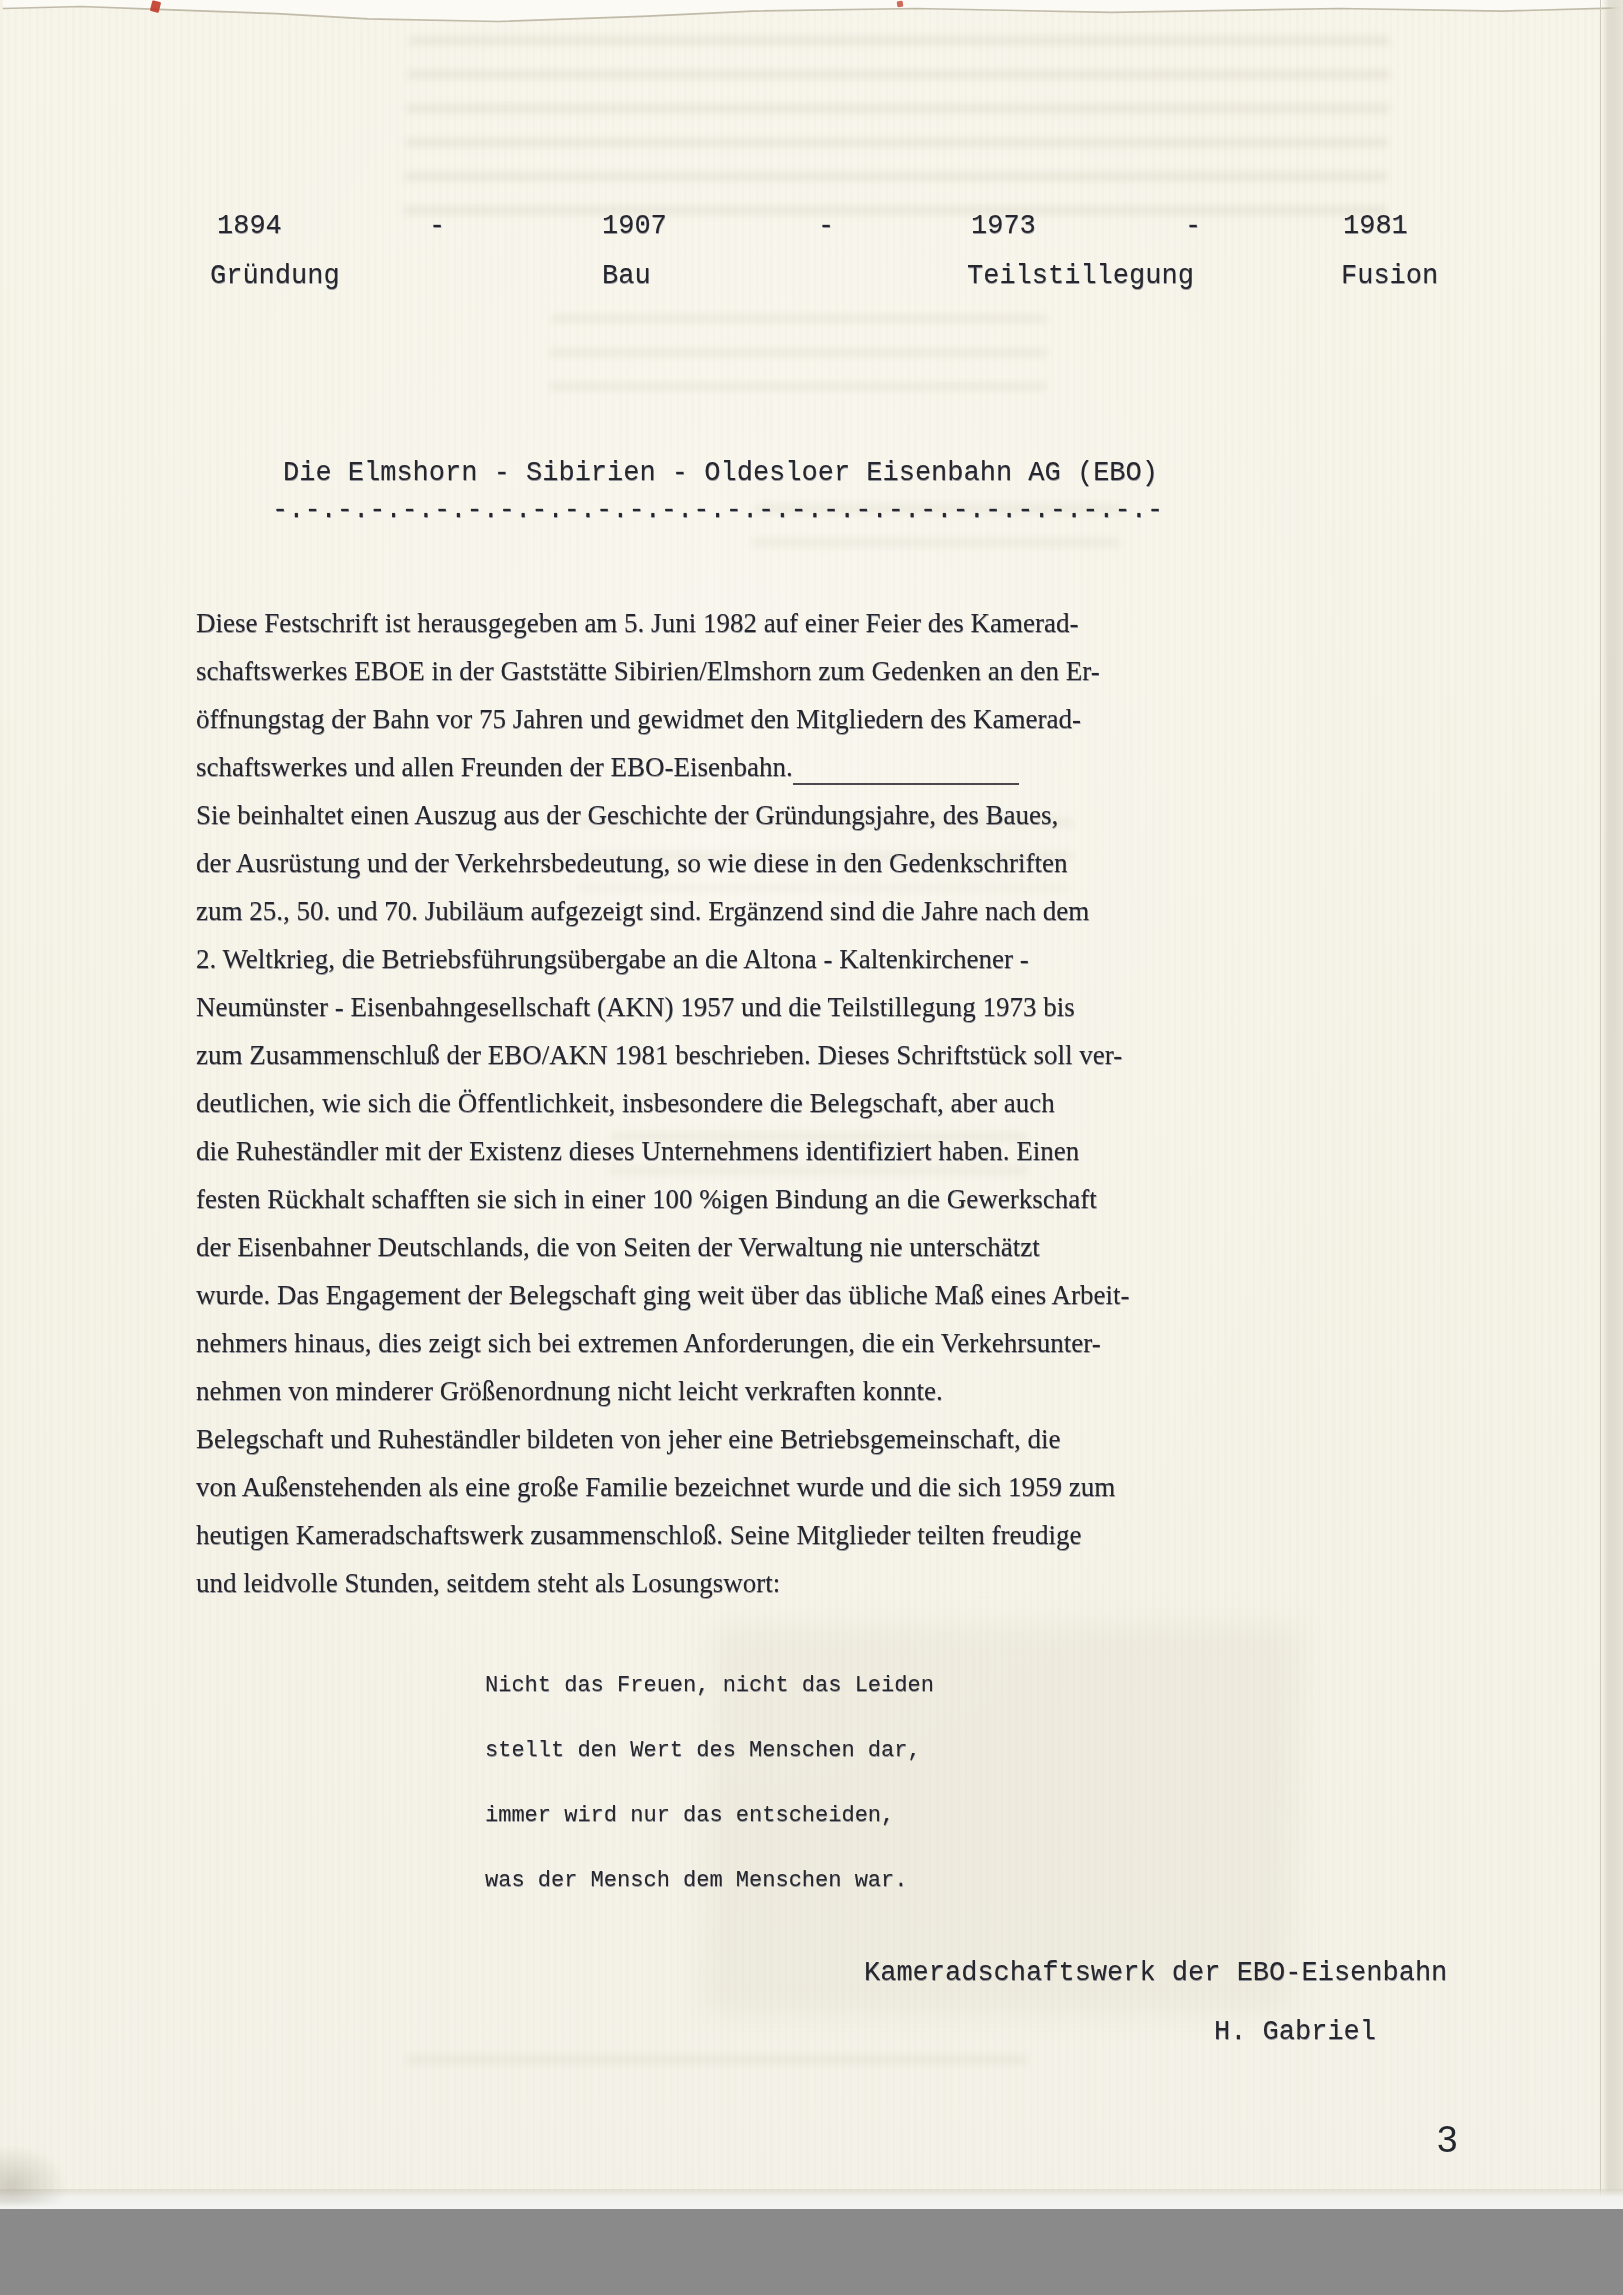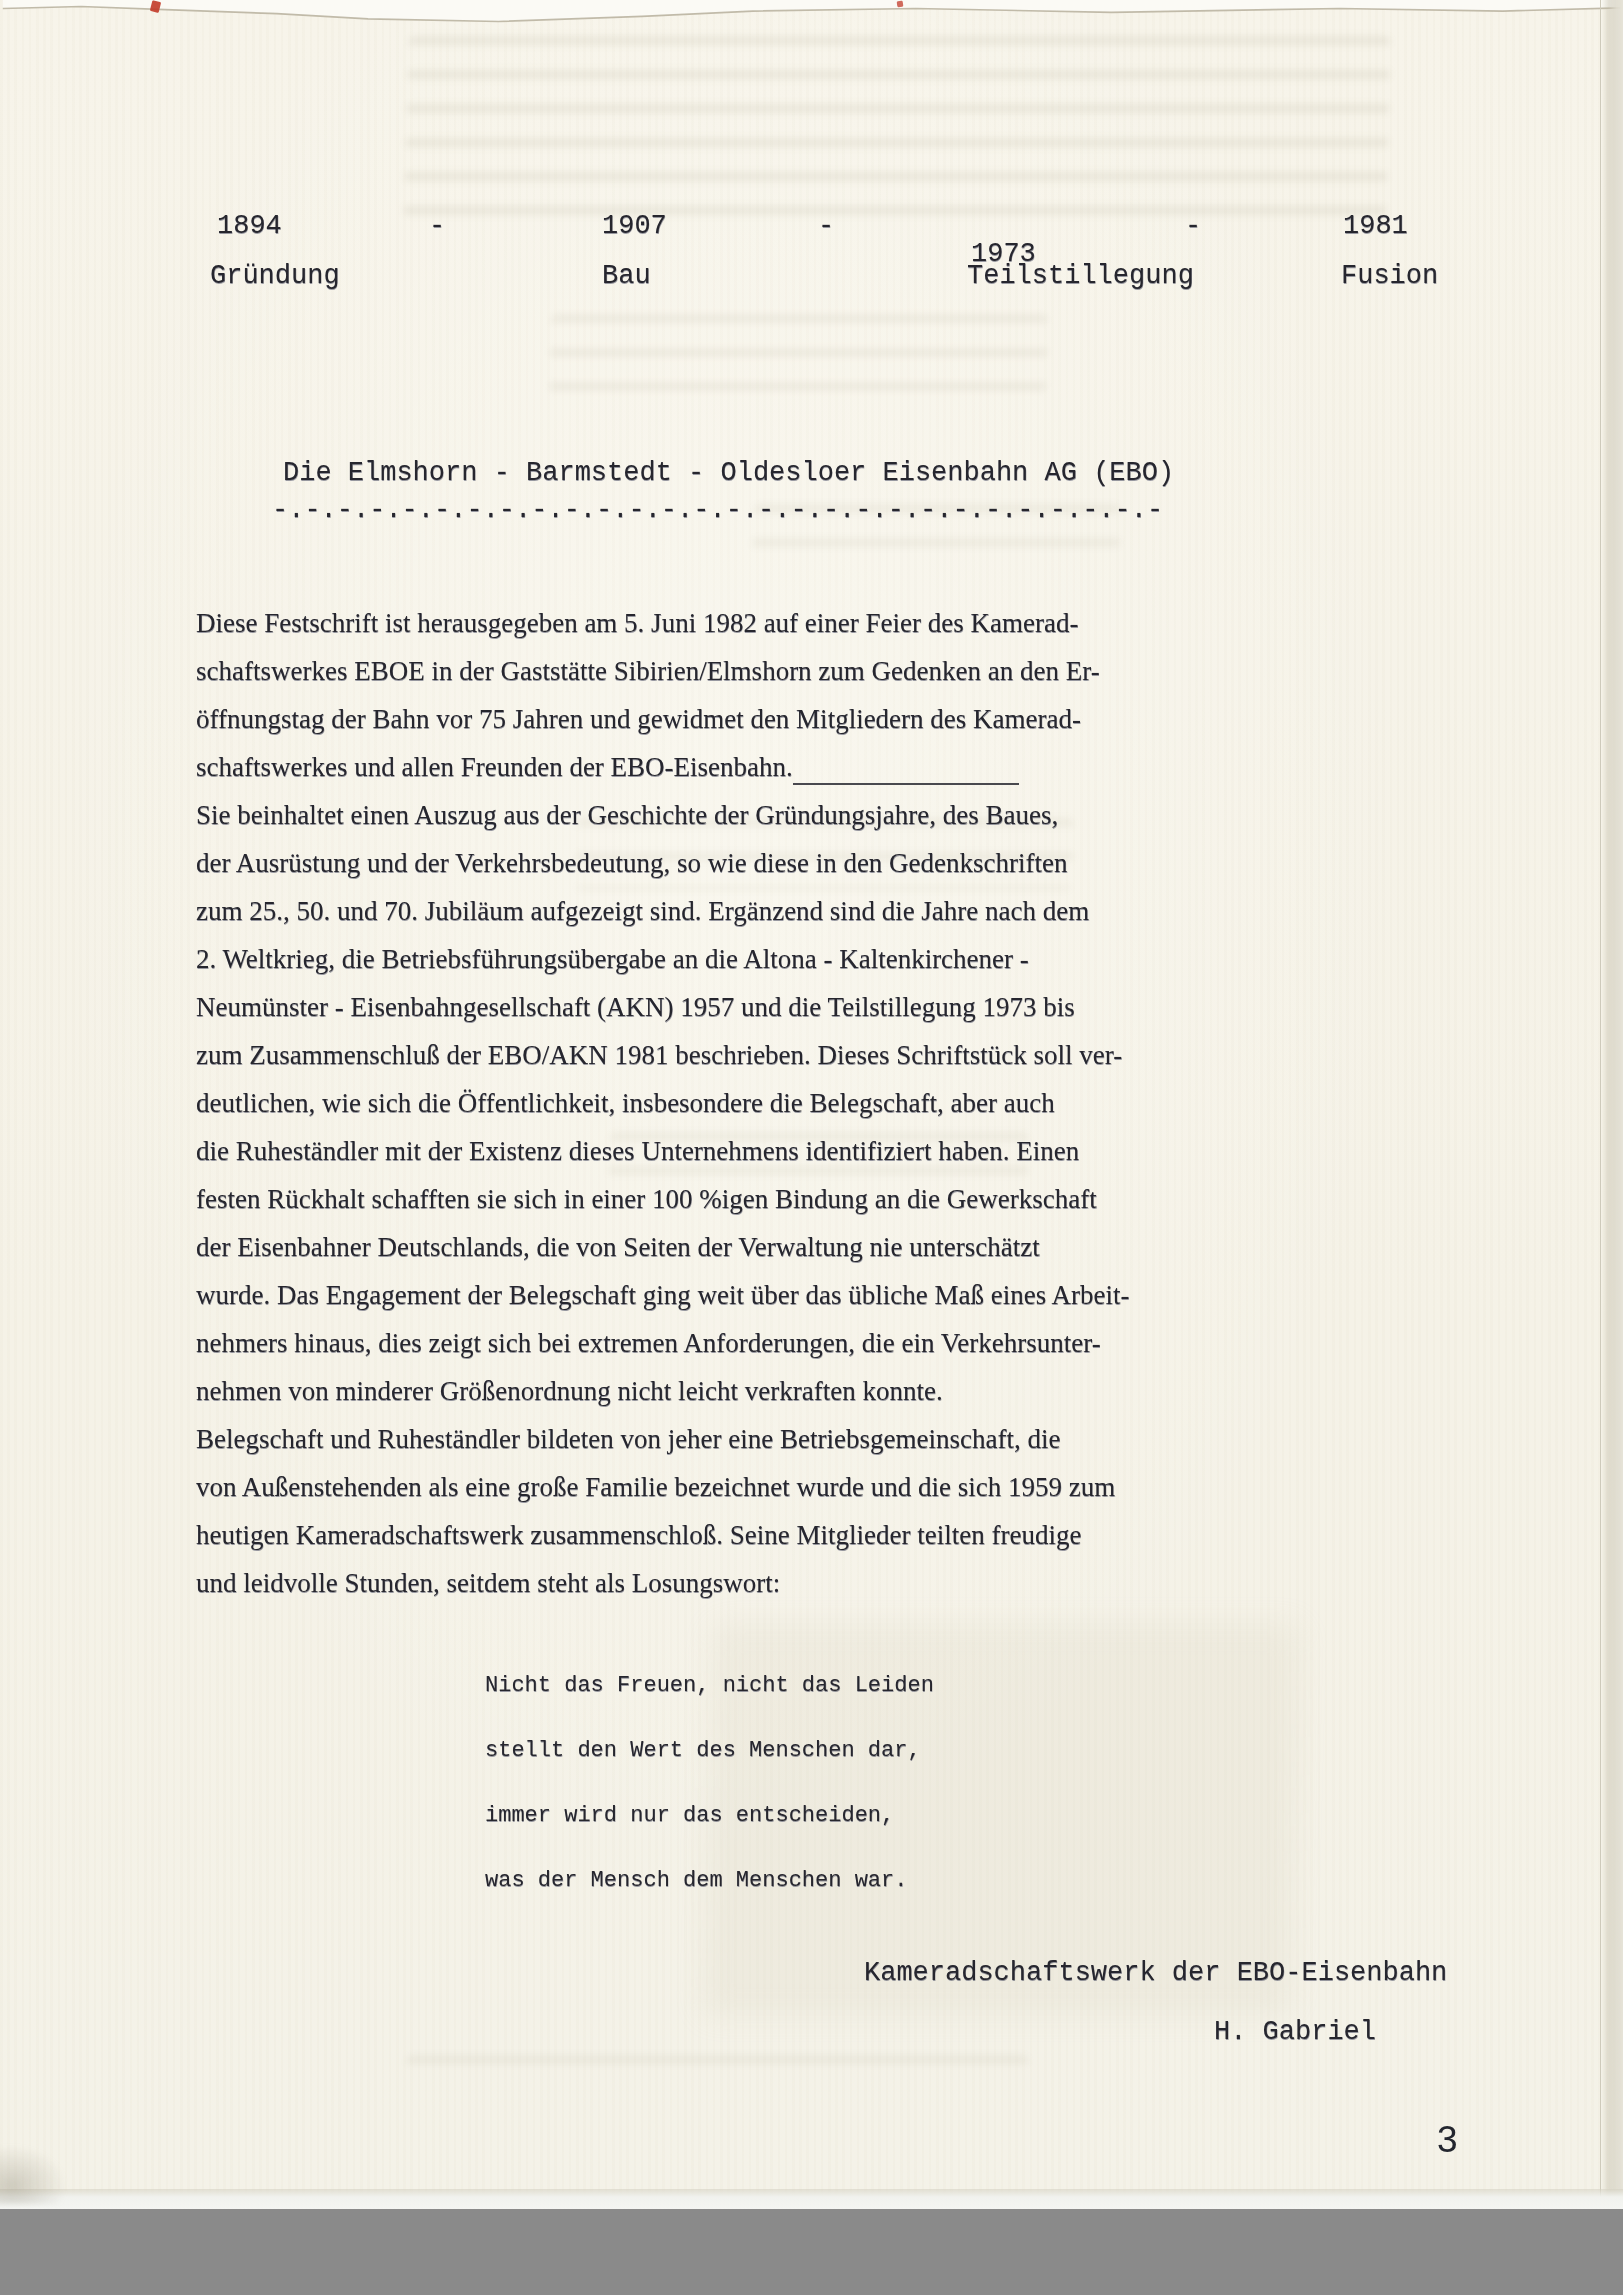--- a/index.html
+++ b/index.html
@@ -123,31 +123,31 @@
   <div class="ghost g7"></div>
 
   <div class="red-speck s1"></div>
   <div class="red-speck s2"></div>
 
   <div>
     <span class="tw" style="left:217px;  top:211px;">1894</span>
     <span class="tw" style="left:429px;  top:211px;">-</span>
     <span class="tw" style="left:602px;  top:211px;">1907</span>
     <span class="tw" style="left:818px; top:211px;">-</span>
-    <span class="tw" style="left:971px; top:211px;margin-top:28px;">1973</span>
+    <span class="tw" style="left:971px; top:211px;">1973</span>
     <span class="tw" style="left:1185px; top:211px;">-</span>
     <span class="tw" style="left:1343px; top:211px;">1981</span>
 
     <span class="tw" style="left:210px;  top:261px;">Gründung</span>
     <span class="tw" style="left:602px;  top:261px;">Bau</span>
     <span class="tw" style="left:967px; top:261px;">Teilstillegung</span>
     <span class="tw" style="left:1341px; top:261px;text-align:right;">Fusion</span>
   </div>
 
-  <span class="tw" style="left:283px; top:458px;">Die Elmshorn - Barmstedt - Oldesloer Eisenbahn AG (EBO)</span>
+  <span class="tw" style="left:283px; top:458px;">Die Elmshorn - Sibirien - Oldesloer Eisenbahn AG (EBO)</span>
   <span class="tw" style="left:272px; top:495px;">-.-.-.-.-.-.-.-.-.-.-.-.-.-.-.-.-.-.-.-.-.-.-.-.-.-.-.-</span>
 
   <div class="body-block">
     <span class="bl">Diese Festschrift ist herausgegeben am 5. Juni 1982 auf einer Feier des Kamerad-</span>
     <span class="bl">schaftswerkes EBOE in der Gaststätte Sibirien/Elmshorn zum Gedenken an den Er-</span>
     <span class="bl">öffnungstag der Bahn vor 75 Jahren und gewidmet den Mitgliedern des Kamerad-</span>
     <span class="bl">schaftswerkes und allen Freunden der EBO-Eisenbahn.</span>
     <span class="bl">Sie beinhaltet einen Auszug aus der Geschichte der Gründungsjahre, des Baues,</span>
     <span class="bl">der Ausrüstung und der Verkehrsbedeutung, so wie diese in den Gedenkschriften</span>
     <span class="bl">zum 25., 50. und 70. Jubiläum aufgezeigt sind. Ergänzend sind die Jahre nach dem</span>

